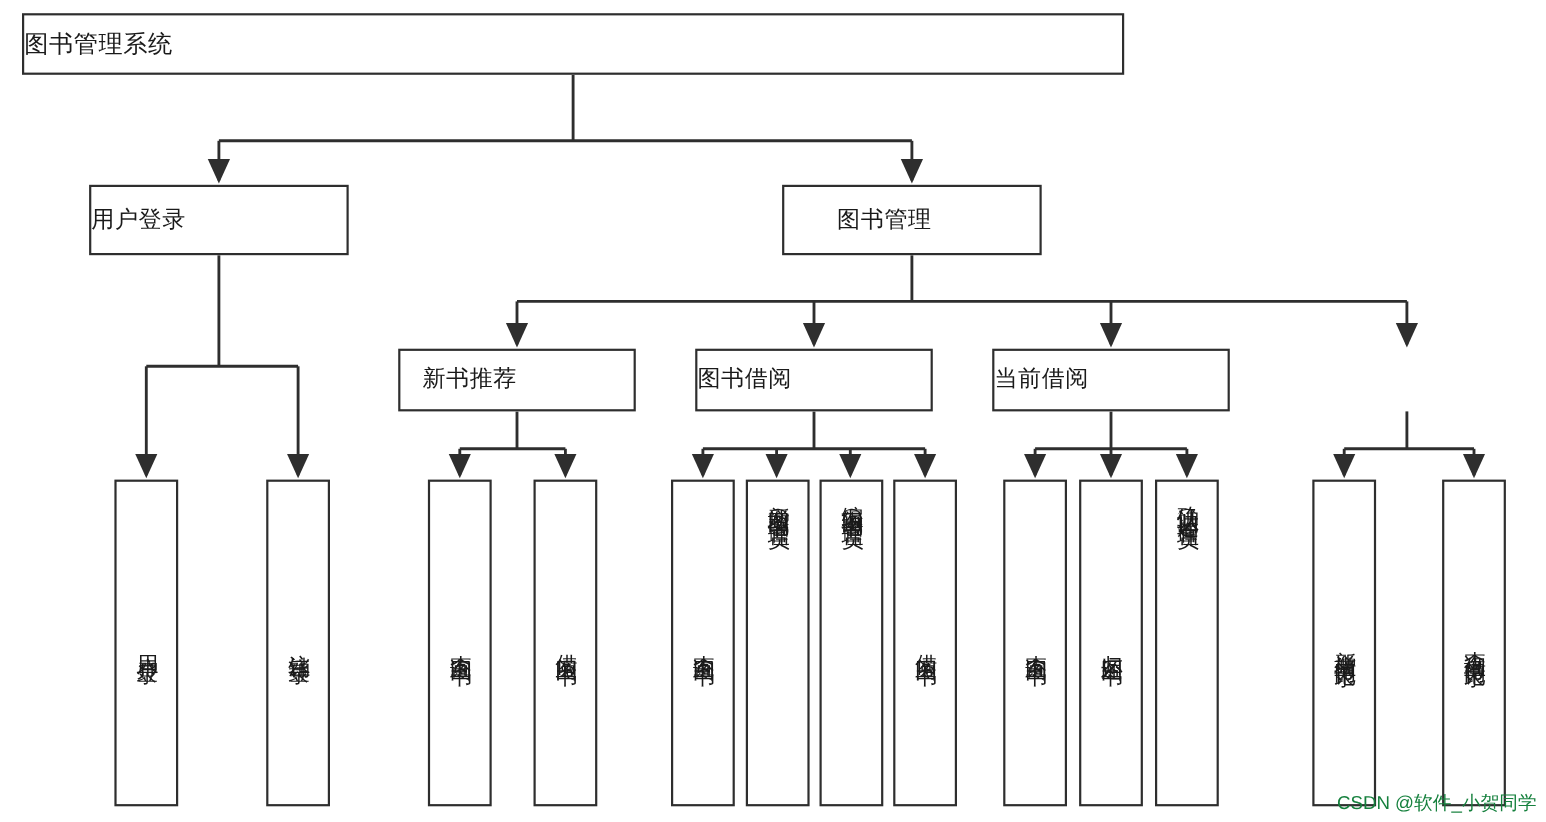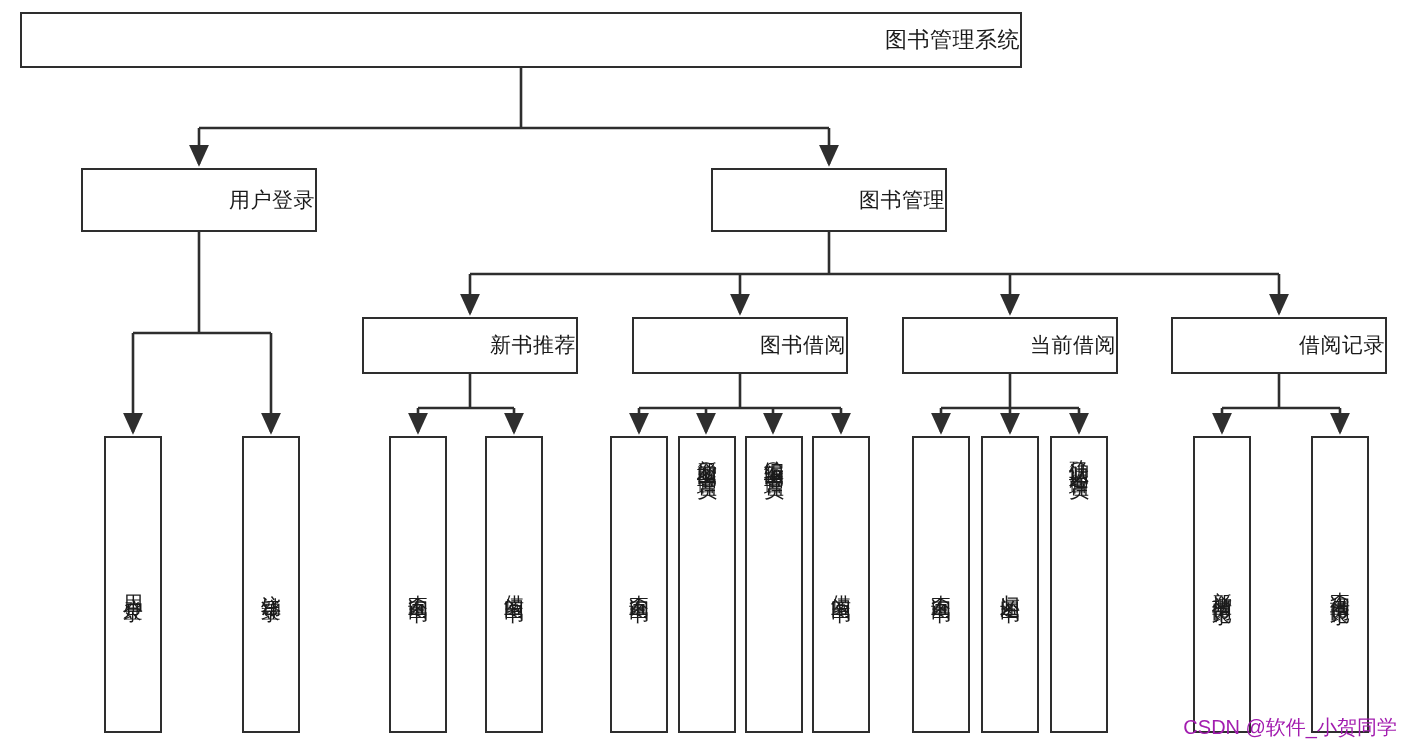--- a/index.html
+++ b/index.html
@@ -27,21 +27,21 @@
     height: 747px;
     pointer-events: none;
   }
   .node {
     position: absolute;
     box-sizing: border-box;
     border: 2.5px solid #2e2e2e;
     background: #ffffff;
     display: flex;
     align-items: center;
-    justify-content: flex-end;
+    justify-content: flex-start;
     text-align: center;
     color: #1a1a1a;
   }
   .node-label {
     display: block;
     line-height: 1.18;
     letter-spacing: 0.5px;
     white-space: pre;
   }
   
@@ -66,22 +66,22 @@
     max-height: 100%;
   }
   
   .node.vert.tall-text {
     align-items: flex-start;
   }
   #watermark {
     position: absolute;
     right: 8px;
     bottom: 6px;
-    font-size: 20px;
-    color: #a21caf;
+    font-size: 17px;
+    color: #15803d;
     white-space: nowrap;
     user-select: none;
   }
 </style>
 </head>
 <body>
 
 <div id="diagram-root">
 
   <svg id="edge-layer" viewBox="0 0 1405 747" width="1405" height="747">
@@ -148,23 +148,20 @@
 
   <div class="node horiz" style="left:362px; top:317px; width:216px; height:57px;padding-left:20px;">
     <span class="node-label">新书推荐</span>
   </div>
   <div class="node horiz" style="left:902px; top:317px; width:216px; height:57px;">
     <span class="node-label">当前借阅</span>
   </div>
   <div class="node horiz" style="left:632px; top:317px; width:216px; height:57px;">
     <span class="node-label">图书借阅</span>
   </div>
-  <div class="node horiz" style="left:1171px; top:317px; width:216px; height:57px;">
-    <span class="node-label">借阅记录</span>
-  </div>
 
   <div class="node vert" style="left:104px; top:436px; width:58px; height:297px;">
     <span class="node-label">用户登录</span>
   </div>
   <div class="node vert" style="left:242px; top:436px; width:58px; height:297px;">
     <span class="node-label">注销登录</span>
   </div>
 
   <div class="node vert" style="left:389px; top:436px; width:58px; height:297px;">
     <span class="node-label">查询图书</span>

